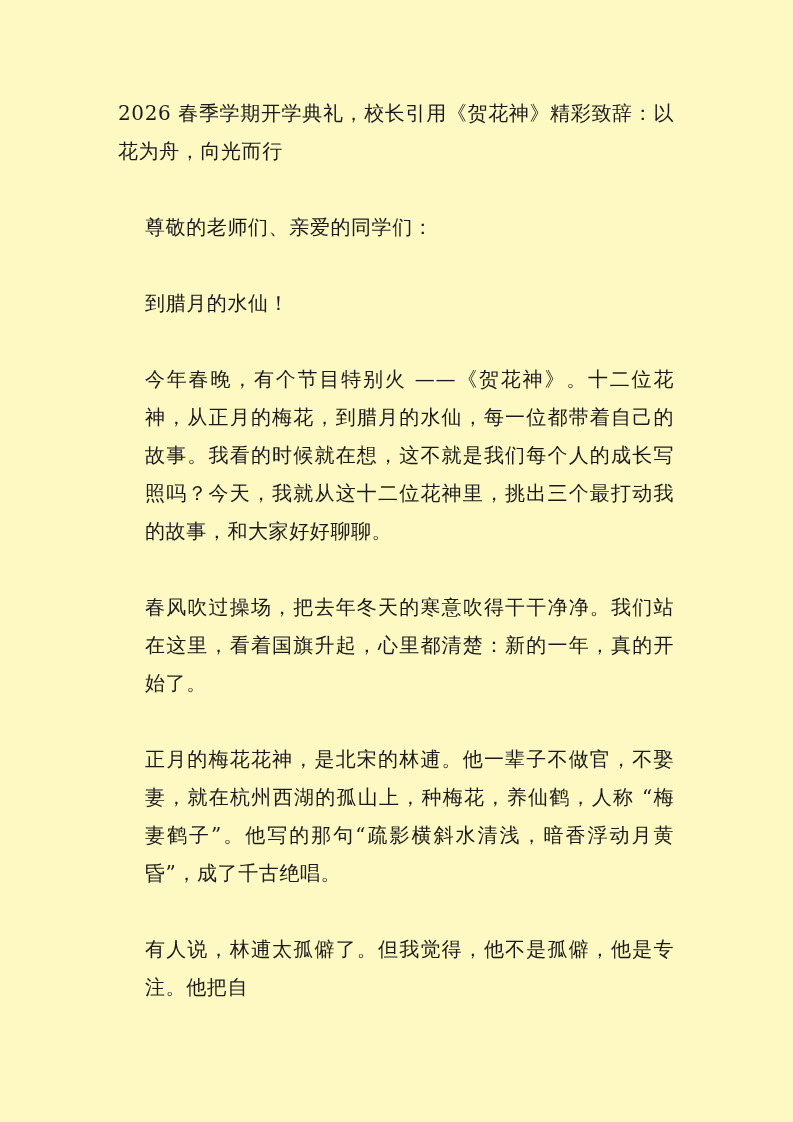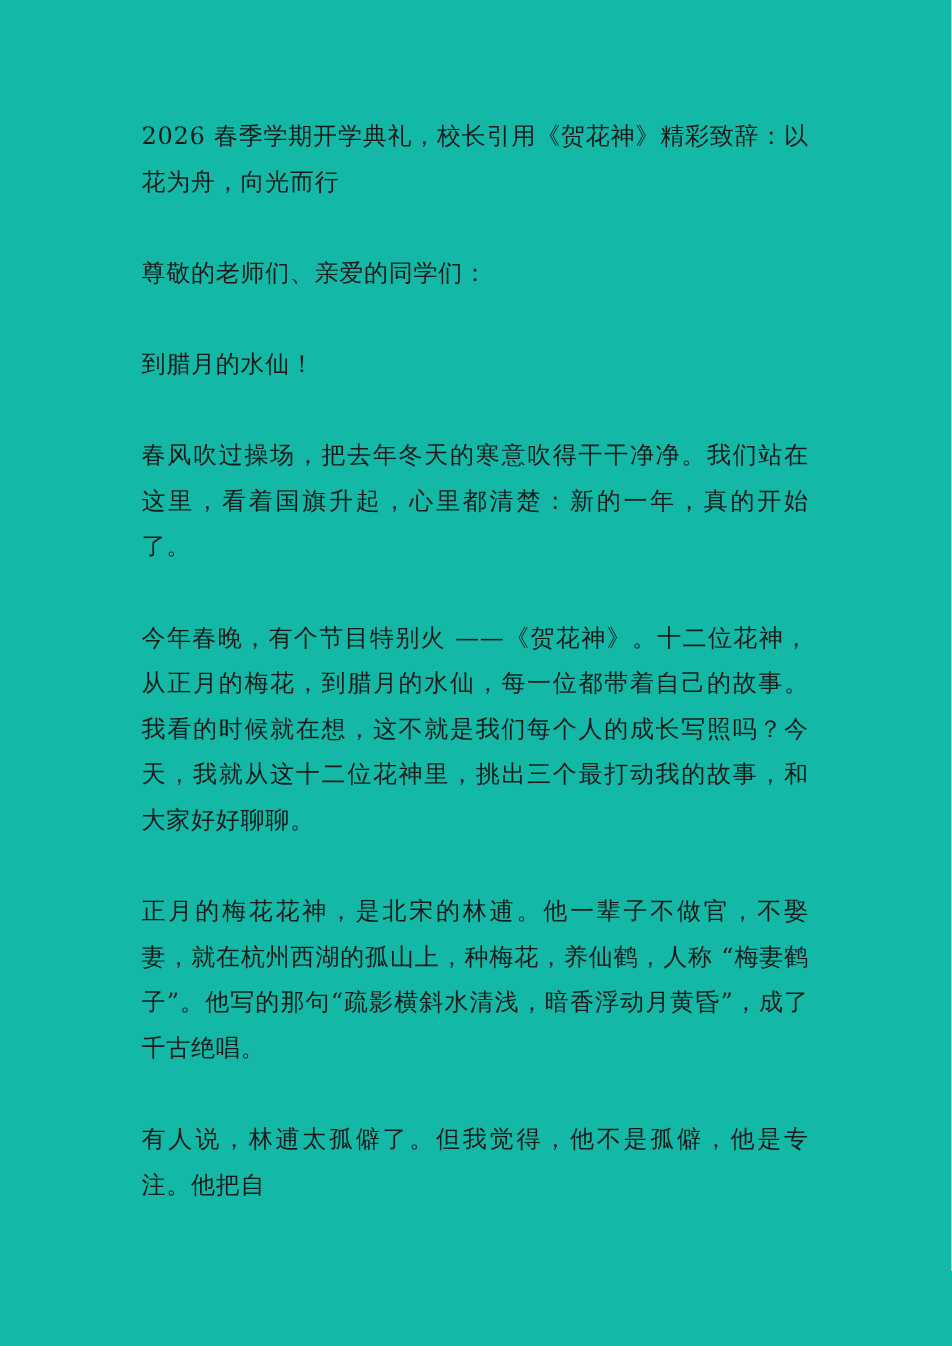--- a/index.html
+++ b/index.html
@@ -14,49 +14,50 @@
       position: relative;
       font-family: "DejaVu Serif", "Liberation Serif", serif;
       color: #1a1a1a;
     }
     .page {
       position: absolute;
       left: 0;
       top: 0;
       width: 793px;
       height: 1122px;
-      background: #14b8a6;
+      background: #fef9c3;
     }
     .content {
       position: absolute;
       left: 118px;
       top: 94px;
       width: 556px;
     }
     .para {
       margin: 0;
       font-size: 20px;
       line-height: 38px;
       letter-spacing: 0.6px;
       word-break: break-all;
       text-align: justify;
     }
     .para + .para {
       margin-top: 38px;
+      margin-left: 27px;
     }
     .title {
       font-family: "DejaVu Serif", "Liberation Serif", serif;
     }
   </style>
 </head>
 <body>
 
 <div class="page">
   <div class="content">
     <p class="para title">2026 春季学期开学典礼，校长引用《贺花神》精彩致辞：以花为舟，向光而行</p>
     <p class="para">尊敬的老师们、亲爱的同学们：</p>
     <p class="para">到腊月的水仙！</p>
+    <p class="para">今年春晚，有个节目特别火 ——《贺花神》。十二位花神，从正月的梅花，到腊月的水仙，每一位都带着自己的故事。我看的时候就在想，这不就是我们每个人的成长写照吗？今天，我就从这十二位花神里，挑出三个最打动我的故事，和大家好好聊聊。</p>
     <p class="para">春风吹过操场，把去年冬天的寒意吹得干干净净。我们站在这里，看着国旗升起，心里都清楚：新的一年，真的开始了。</p>
-    <p class="para">今年春晚，有个节目特别火 ——《贺花神》。十二位花神，从正月的梅花，到腊月的水仙，每一位都带着自己的故事。我看的时候就在想，这不就是我们每个人的成长写照吗？今天，我就从这十二位花神里，挑出三个最打动我的故事，和大家好好聊聊。</p>
     <p class="para">正月的梅花花神，是北宋的林逋。他一辈子不做官，不娶妻，就在杭州西湖的孤山上，种梅花，养仙鹤，人称 “梅妻鹤子”。他写的那句“疏影横斜水清浅，暗香浮动月黄昏”，成了千古绝唱。</p>
     <p class="para">有人说，林逋太孤僻了。但我觉得，他不是孤僻，他是专注。他把自</p>
   </div>
 </div>
 
 </body></html>

